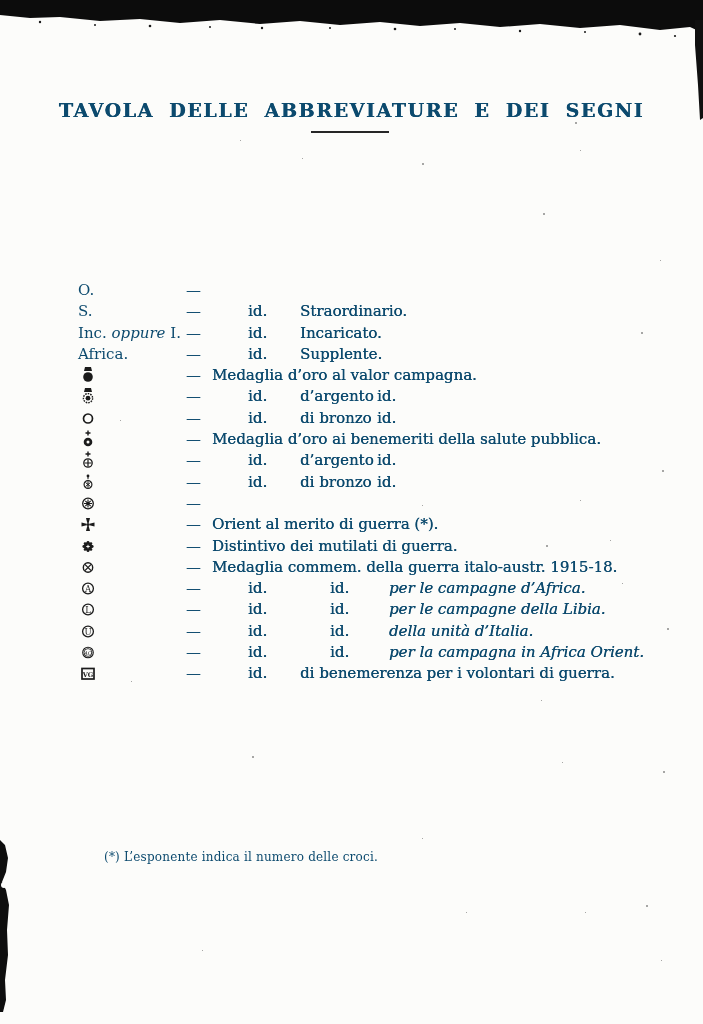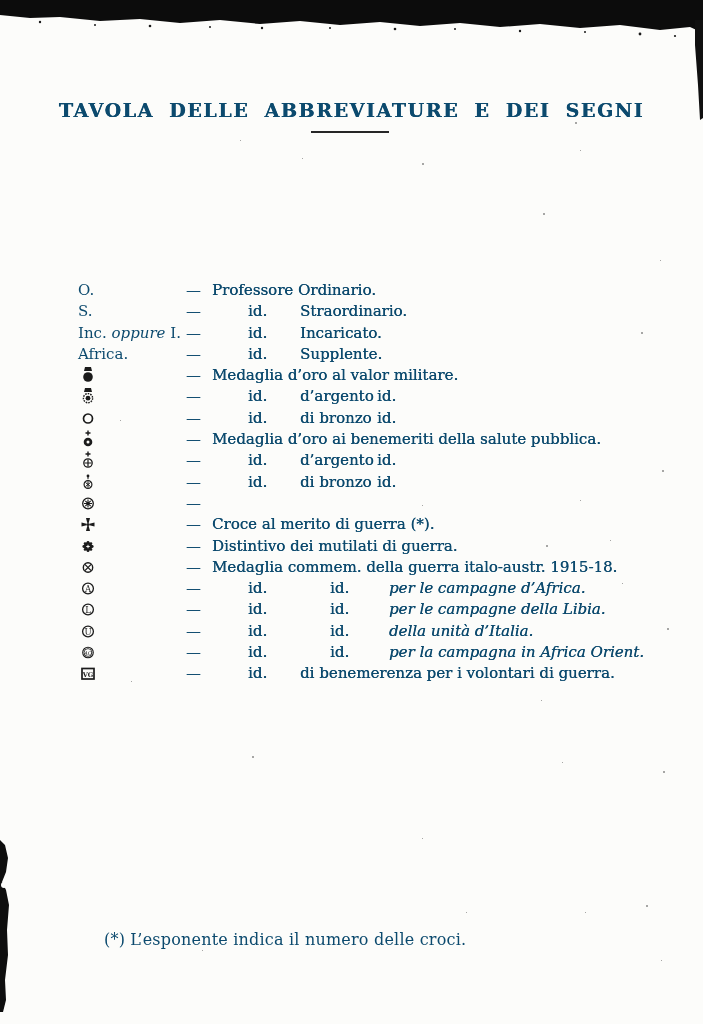--- a/index.html
+++ b/index.html
@@ -26,21 +26,21 @@
   .row{position:relative;height:21.3px;line-height:21.3px;}
   .abbrev{position:absolute;left:78px;white-space:nowrap;}
   .abbrev i{font-style:italic;}
   .icon{position:absolute;left:80px;top:1px;width:16px;height:19px;}
   .icon svg{display:block;}
   .dash{position:absolute;left:186px;}
   .seg{position:absolute;white-space:nowrap;text-shadow:.25px 0 0 currentColor;}
   .tab-a{left:212px;}.tab-b{left:248px;}.tab-c{left:300px;}
   .tab-d{left:330px;}.tab-e{left:377px;}.tab-f{left:389px;font-style:italic;}
   
-  .footnote{position:absolute;top:930px;left:104px;font-size:16px;letter-spacing:.2px;}
+  .footnote{position:absolute;top:850px;left:104px;font-size:12px;letter-spacing:.2px;}
 </style>
 </head>
 <body>
 
 <div class="page">
 
   <svg class="edge edge-top" width="703" height="42" viewBox="0 0 703 42">
     <polygon fill="#0c0c0c" points="0,0 703,0 703,33 690,27 660,30 620,25 580,28 540,24 500,27 460,23 420,26 380,22 340,25 300,21 260,24 220,20 180,23 140,19 100,21 60,17 30,18 0,15"></polygon>
     <g fill="#1a1a1a">
       <circle cx="40" cy="22" r="1.2"></circle>
@@ -65,21 +65,20 @@
     <circle cx="4" cy="45" r="3" fill="#fcfcfa"></circle>
   </svg>
 
   <h1 class="title">TAVOLA DELLE ABBREVIATURE E DEI SEGNI</h1>
   <div class="title-rule"></div>
 
   <div class="abbrev-table" id="abbrev-table">
       <div class="row">
         <span class="abbrev"><span>O.</span></span>
         <span class="dash">—</span>
-        <span class="seg tab-a">Professore Ordinario.</span>
       </div>
       <div class="row">
         <span class="abbrev"><span>S.</span></span>
         <span class="dash">—</span>
         <span class="seg tab-b">id.</span>
         <span class="seg tab-c">Straordinario.</span>
       </div>
       <div class="row">
         <span class="abbrev"><span>Inc. </span><i>oppure</i><span> I.</span></span>
         <span class="dash">—</span>
@@ -93,21 +92,21 @@
         <span class="seg tab-c">Supplente.</span>
       </div>
       <div class="row">
         <span class="icon">
           <svg width="16" height="19" viewBox="0 0 16 19" xmlns="http://www.w3.org/2000/svg">
             <path d="M5 1 h6 l1 4 h-8 z" fill="#1b1b1b"></path>
             <circle cx="8" cy="11" r="4.8" fill="#1b1b1b"></circle>
           </svg>
         </span>
         <span class="dash">—</span>
-        <span class="seg tab-a">Medaglia d’oro al valor militare.</span>
+        <span class="seg tab-a">Medaglia d’oro al valor campagna.</span>
       </div>
       <div class="row">
         <span class="icon">
           <svg width="16" height="19" viewBox="0 0 16 19" xmlns="http://www.w3.org/2000/svg">
             <path d="M5 1 h6 l1 4 h-8 z" fill="#1b1b1b"></path>
             <circle cx="8" cy="11.2" r="4.6" fill="none" stroke="#1b1b1b" stroke-width="1.4" stroke-dasharray="1.6 1"></circle>
             <circle cx="8" cy="11.2" r="2.4" fill="#1b1b1b"></circle>
           </svg>
         </span>
         <span class="dash">—</span>
@@ -182,21 +181,21 @@
             <g fill="#1b1b1b">
               <polygon points="6,3 10,3 8.7,8 7.3,8"></polygon>
               <polygon points="6,16 10,16 8.7,11 7.3,11"></polygon>
               <polygon points="1.5,7.5 1.5,11.5 6.5,10.2 6.5,8.8"></polygon>
               <polygon points="14.5,7.5 14.5,11.5 9.5,10.2 9.5,8.8"></polygon>
               <circle cx="8" cy="9.5" r="1.6"></circle>
             </g>
           </svg>
         </span>
         <span class="dash">—</span>
-        <span class="seg tab-a">Croce al merito di guerra (*).</span>
+        <span class="seg tab-a">Orient al merito di guerra (*).</span>
       </div>
       <div class="row">
         <span class="icon">
           <svg width="16" height="19" viewBox="0 0 16 19" xmlns="http://www.w3.org/2000/svg">
             <g fill="#1b1b1b">
               <circle cx="8" cy="9.5" r="4.2"></circle>
               <circle cx="8" cy="5.3" r="1.4"></circle>
               <circle cx="8" cy="13.7" r="1.4"></circle>
               <circle cx="3.8" cy="9.5" r="1.4"></circle>
               <circle cx="12.2" cy="9.5" r="1.4"></circle>

